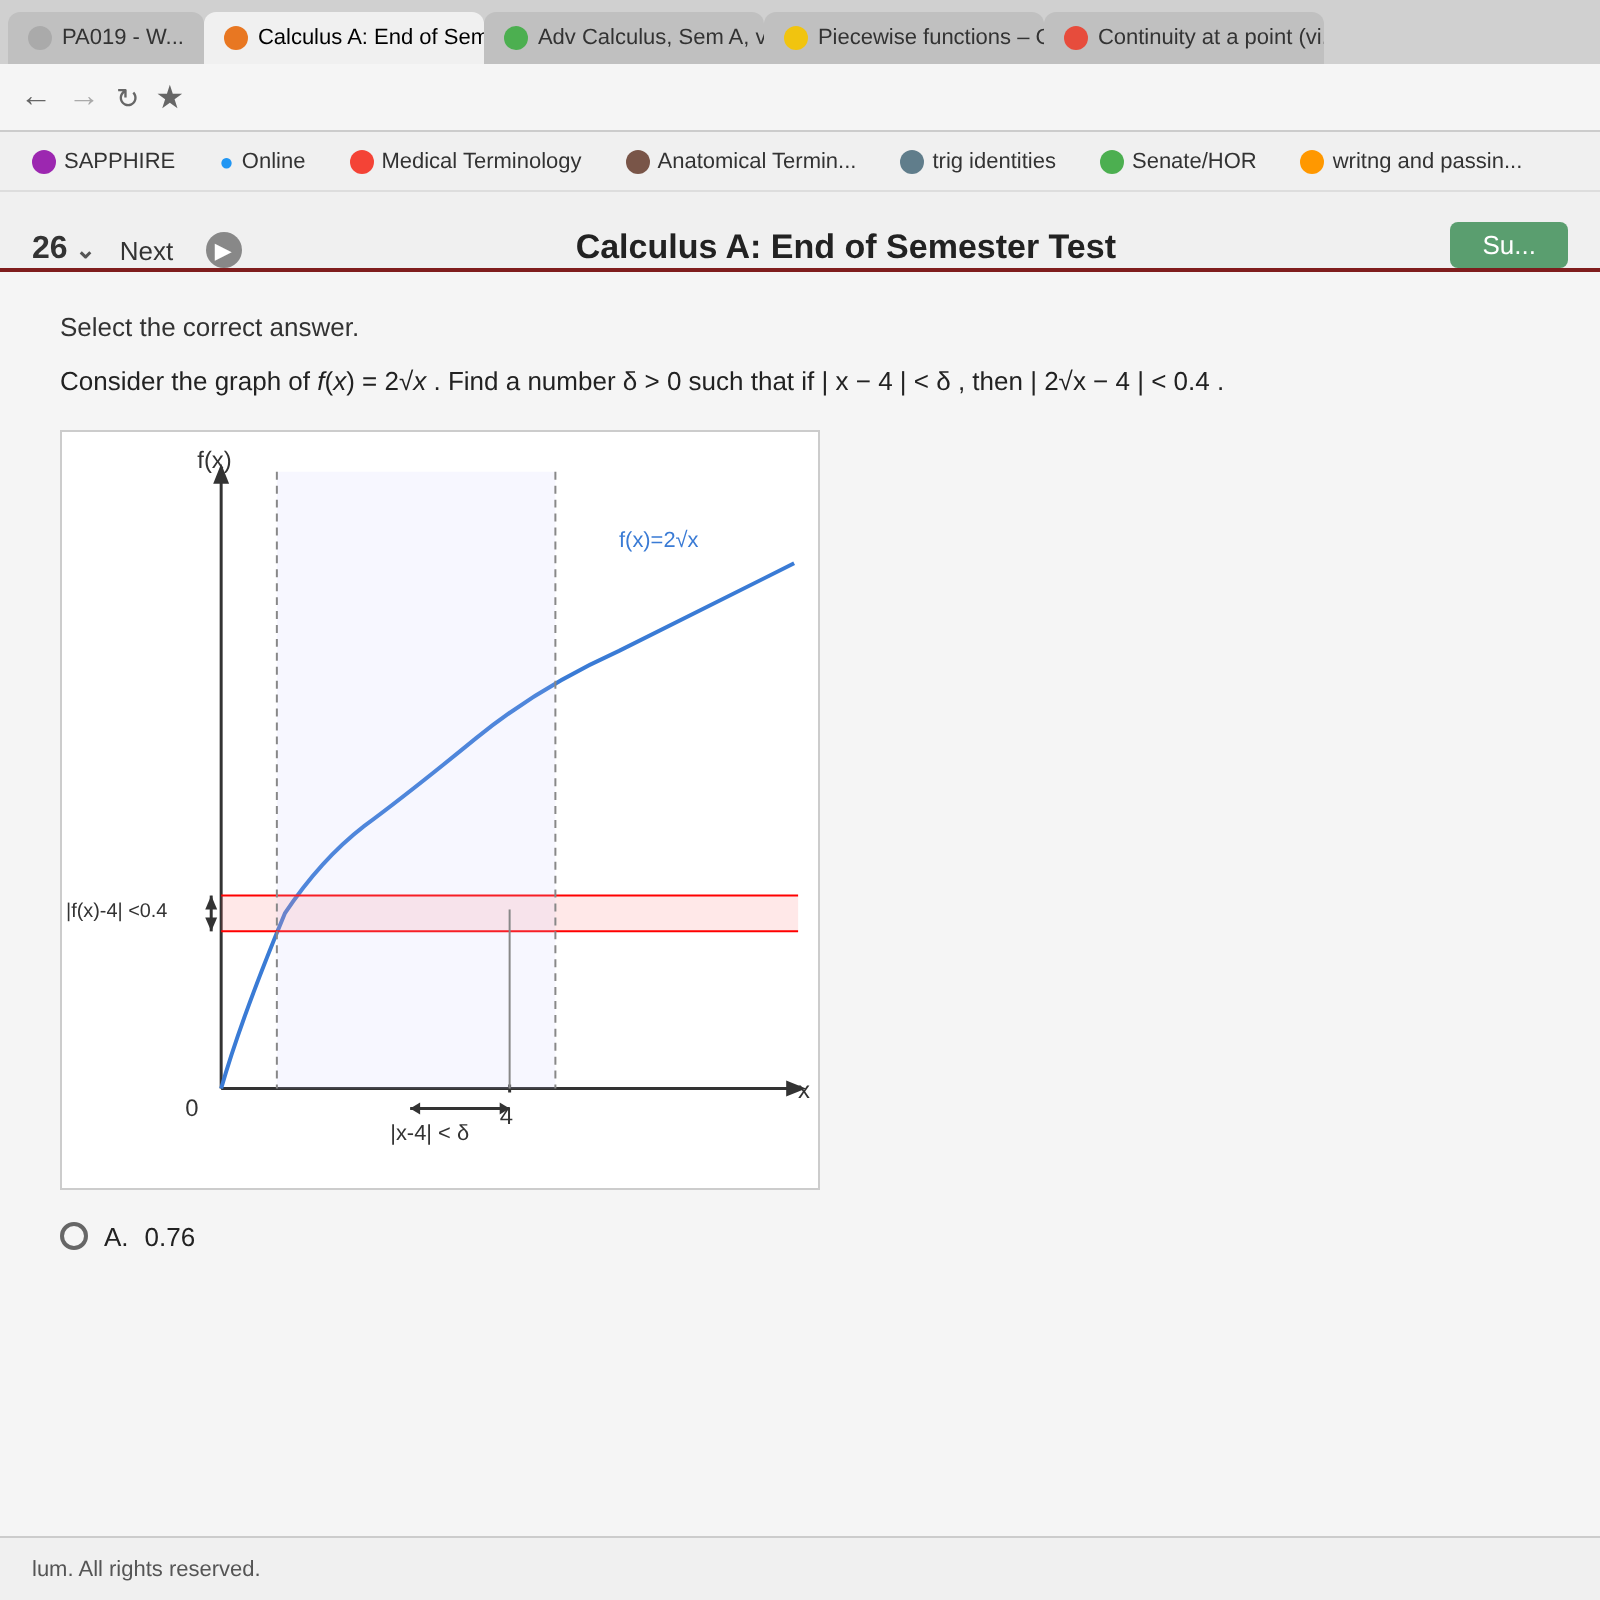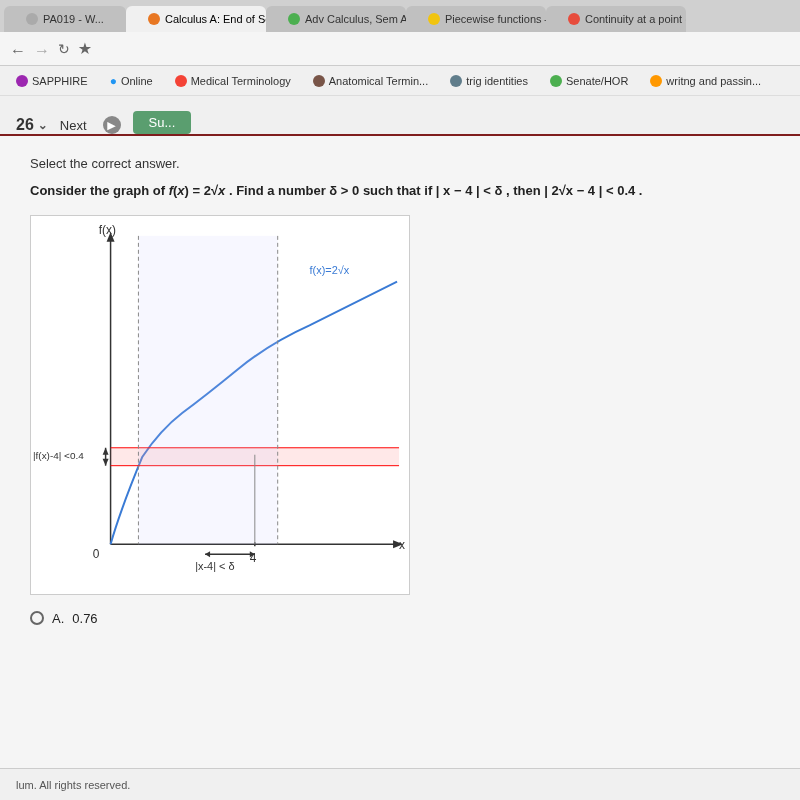--- a/index.html
+++ b/index.html
@@ -15,21 +15,21 @@
       background: #d0d0d0;
       height: 32px;
       display: flex;
       align-items: flex-end;
       padding: 0 4px;
       overflow: hidden;
     }
 
     .tab {
       height: 26px;
-      padding: 0 22px;
+      padding: 0 10px;
       font-size: 11px;
       border-radius: 6px 6px 0 0;
       display: flex;
       align-items: center;
       gap: 5px;
       background: #c0c0c0;
       color: #333;
       max-width: 140px;
       overflow: hidden;
       white-space: nowrap;
@@ -166,21 +166,20 @@
       font-size: 13px;
       color: #333;
       margin-bottom: 10px;
     }
 
     .question-text {
       font-size: 13px;
       color: #222;
       margin-bottom: 14px;
       line-height: 1.5;
-      font-weight: bold;
     }
 
     
     .graph-container {
       background: #8b5cf6;
       border: 1px solid #ccc;
       width: 380px;
       height: 380px;
       position: relative;
       margin-bottom: 16px;
@@ -311,20 +310,23 @@
 
 <div class="page-toolbar">
   <div class="question-num">
     <span>26</span>
     <span class="chevron-icon">⌄</span>
   </div>
   <div class="next-btn">
     <span>Next</span>
     <div class="circle-btn">▶</div>
   </div>
+  <div class="page-title">
+    <span>Calculus A: End of Semester Test</span>
+  </div>
   <div class="submit-btn">
     <span>Su...</span>
   </div>
 </div>
 
 <div class="content-area">
 
   <div class="question-prompt">
     <span>Select the correct answer.</span>
   </div>

